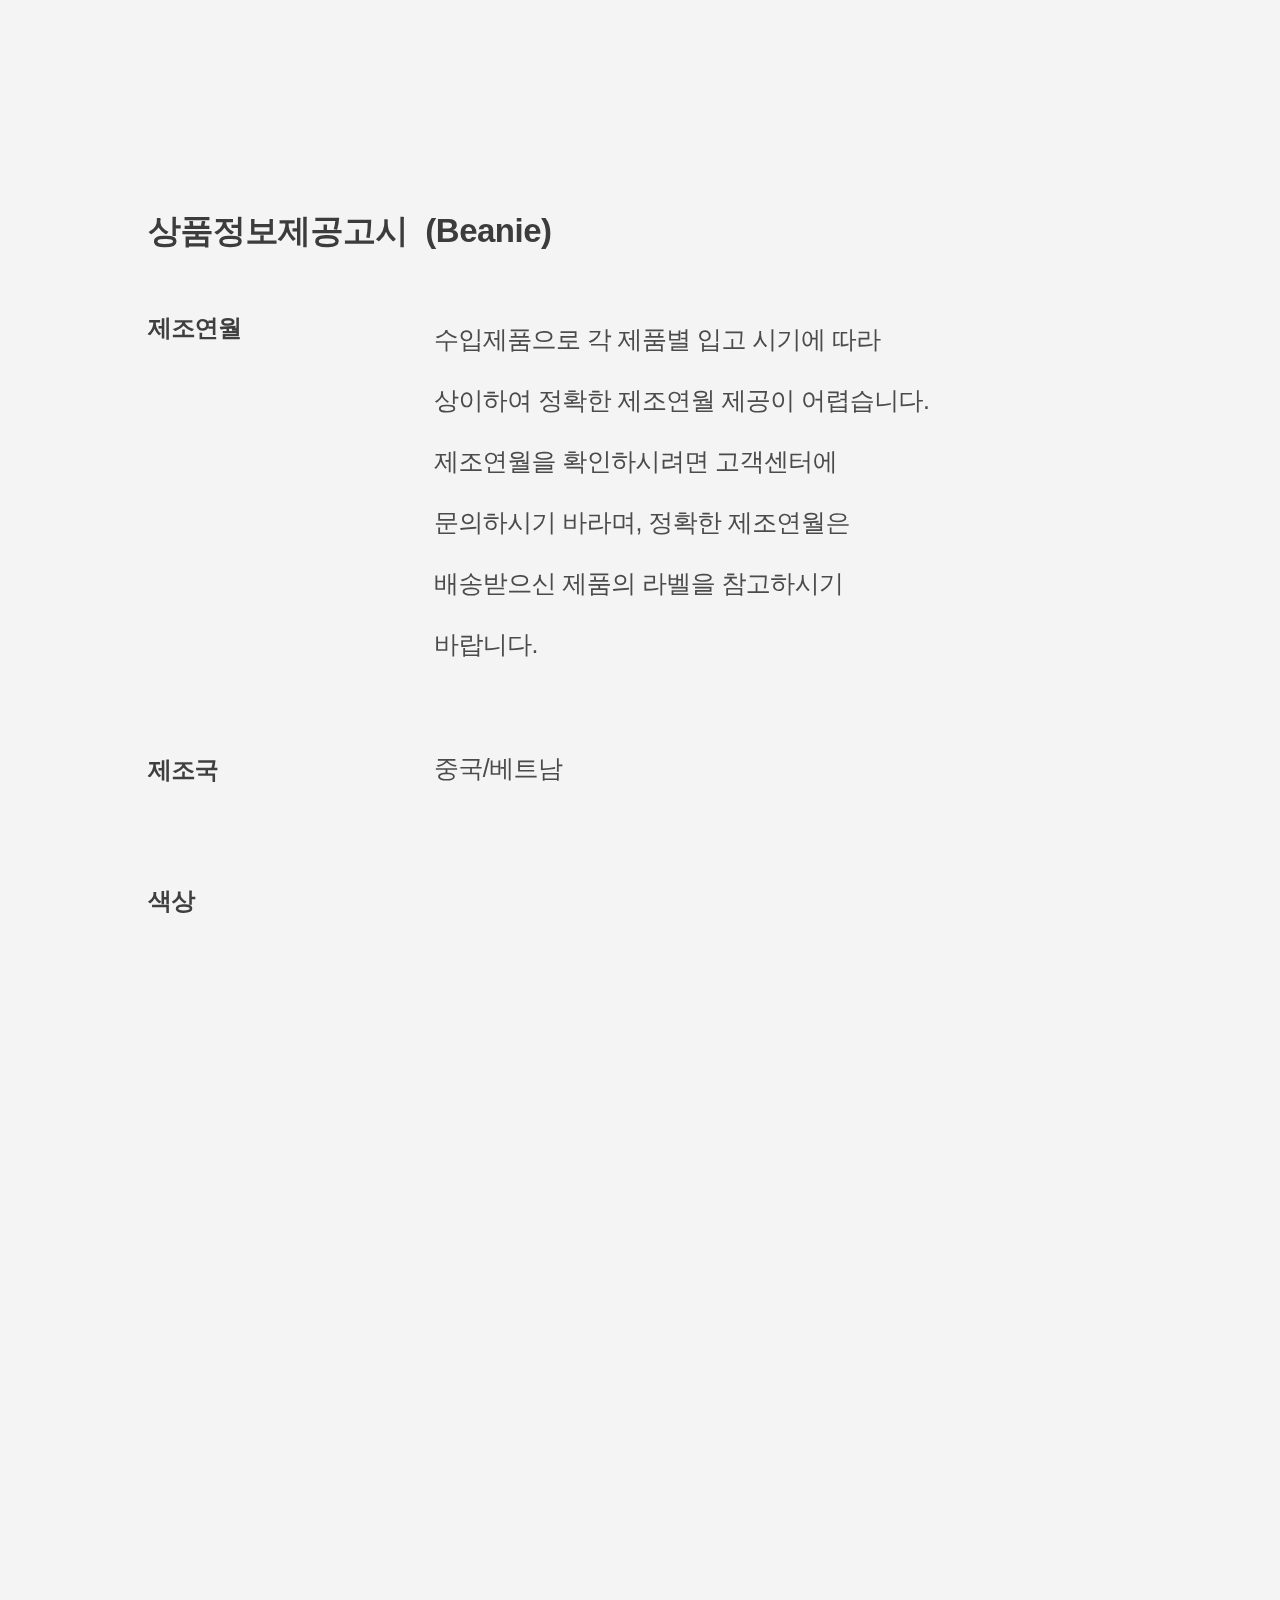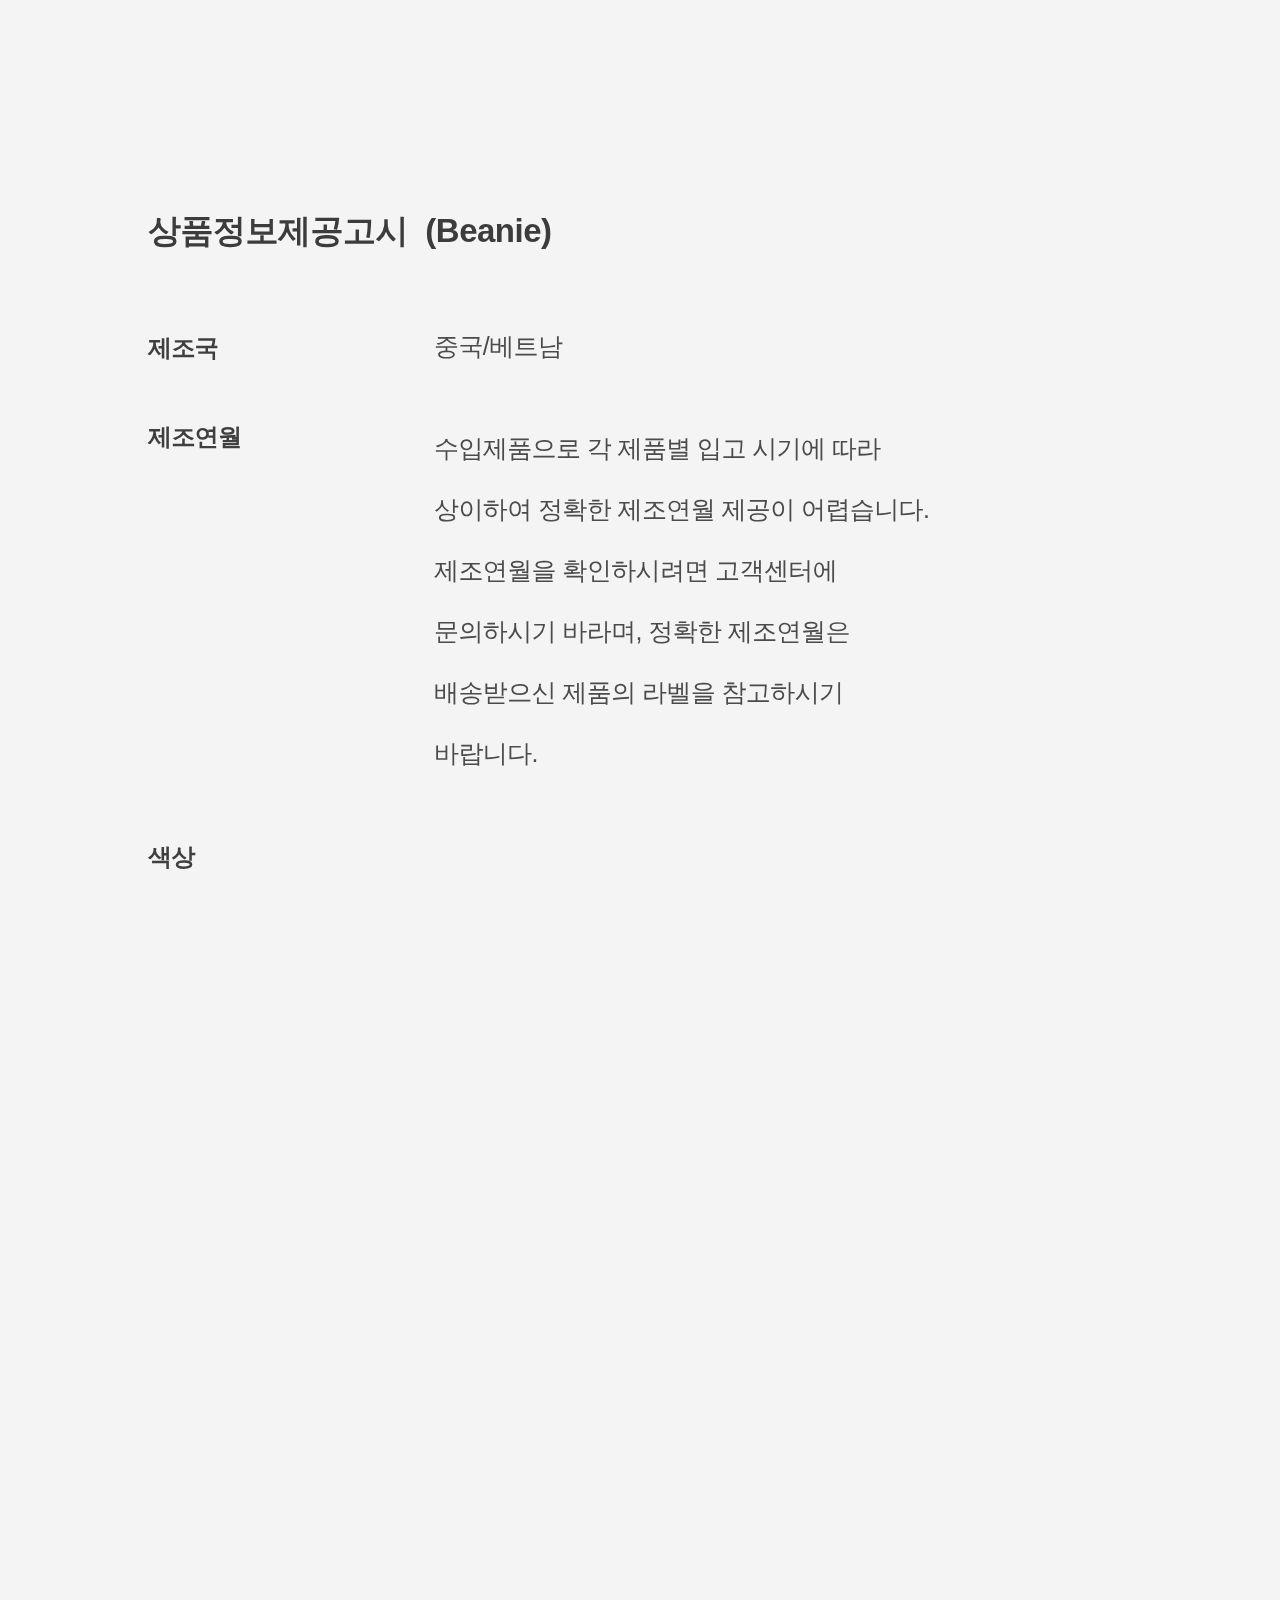--- a/index.html
+++ b/index.html
@@ -61,45 +61,45 @@
     white-space: pre-line;
   }
   .row-origin {
     margin-top: 76px;
   }
   .row-origin .info-value,
   .row-color .info-value {
     line-height: 1.4;
   }
   .row-color {
-    margin-top: 54px;
+    margin-top: 94px;
   }
 </style>
 </head>
 <body>
 
 <div class="page">
 
   <h1 class="doc-title">상품정보제공고시  (Beanie)</h1>
 
   <div class="info-table">
 
-    <div class="info-row row-origin">
-      <div class="info-label">제조국</div>
-      <div class="info-value">중국/베트남</div>
-    </div>
-
     <div class="info-row row-manufacture-date">
       <div class="info-label">제조연월</div>
       <div class="info-value">수입제품으로 각 제품별 입고 시기에 따라
 상이하여 정확한 제조연월 제공이 어렵습니다.
 제조연월을 확인하시려면 고객센터에
 문의하시기 바라며, 정확한 제조연월은
 배송받으신 제품의 라벨을 참고하시기
 바랍니다.</div>
     </div>
 
+    <div class="info-row row-origin">
+      <div class="info-label">제조국</div>
+      <div class="info-value">중국/베트남</div>
+    </div>
+
     <div class="info-row row-color">
       <div class="info-label">색상</div>
     </div>
 
   </div>
 </div>
 
 </body></html>

